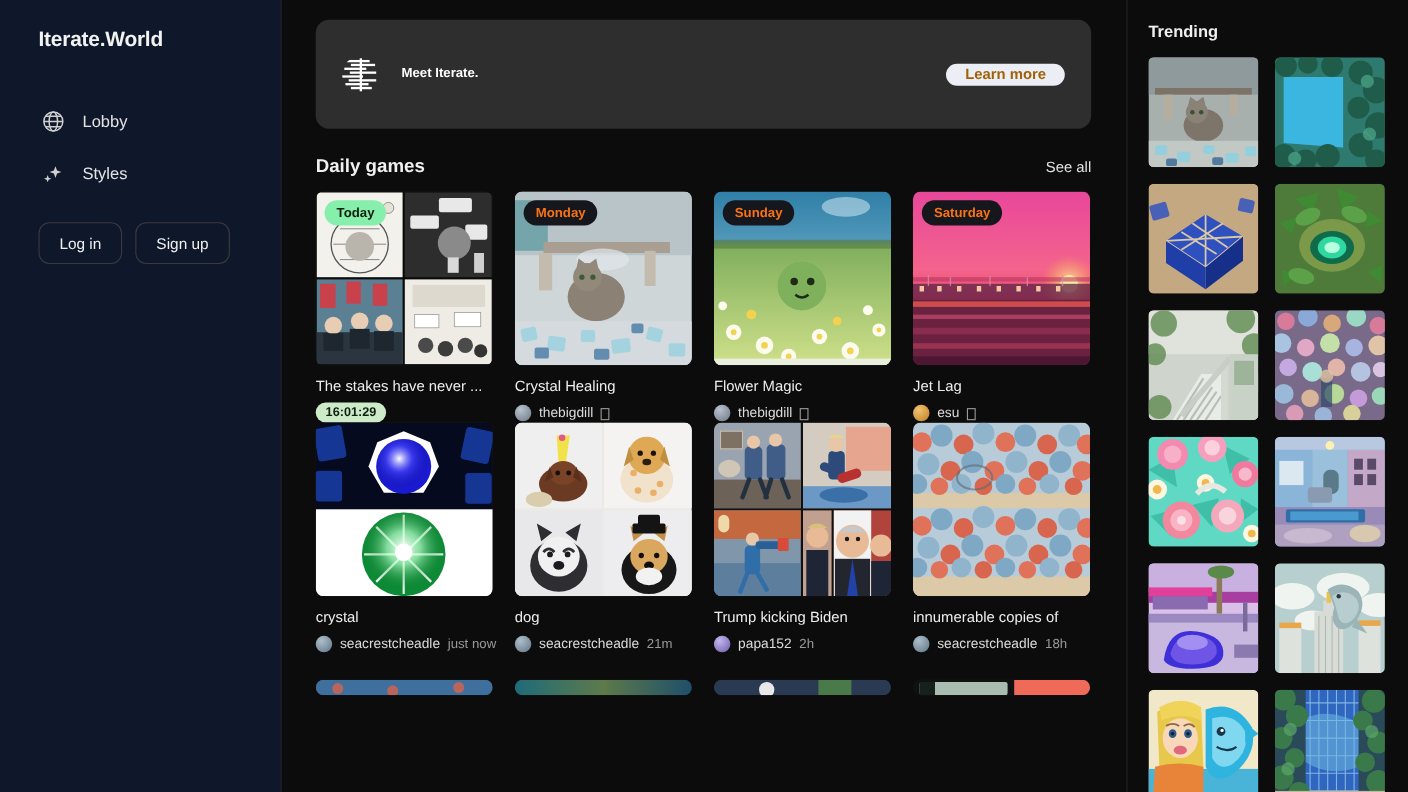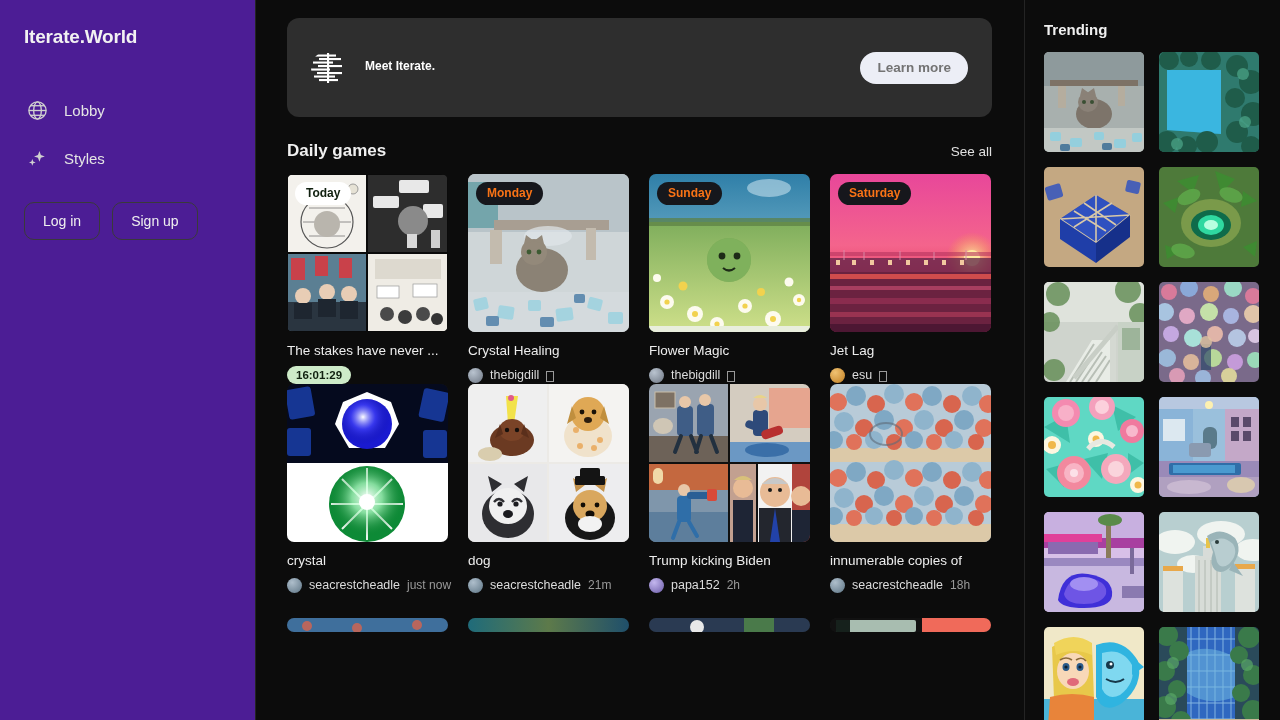--- a/index.html
+++ b/index.html
@@ -8,23 +8,23 @@
     background: #0c0c0c;
     font-family: "Liberation Sans", sans-serif;
     color: #e8e8e8;
     overflow: hidden;
   }
   .app { display: flex; width: 1280px; height: 720px; }
 
   
   .sidebar {
     width: 256px; flex: 0 0 256px; height: 720px;
-    background: #4c1d95;
+    background: #0f172a;
     border-right: 1px solid #242424;
-    padding: 26px 24px 0 24px;
+    padding: 26px 24px 0 35px;
   }
   .brand {
     font-size: 19px; font-weight: bold; letter-spacing: -0.2px;
     color: #f2f2f2; margin-bottom: 42px;
   }
   .nav-item {
     display: flex; align-items: center; gap: 14px;
     height: 40px; margin-bottom: 8px; cursor: pointer;
     color: #cfcfcf;
   }
@@ -47,23 +47,23 @@
   .banner {
     background: #2e2e2e; border-radius: 12px;
     height: 99px; display: flex; align-items: center;
     padding: 0 24px 0 22px; gap: 18px; margin-bottom: 24px;
   }
   .banner-logo { width: 38px; height: 38px; flex: 0 0 38px; }
   .banner-text { flex: 1; }
   .banner-title { font-size: 12px; font-weight: bold; color: #fff; margin-bottom: 3px; }
   .banner-sub { font-size: 13.5px; color: #d8d8d8; }
   .learn-btn {
-    background: #eceef6; color: #737373; border: none; font-family: inherit;
+    background: #eceef6; color: #a16207; border: none; font-family: inherit;
     font-size: 13.5px; font-weight: bold; border-radius: 18px;
-    height: 32px; padding: 0 17px; cursor: pointer; white-space: nowrap;
+    height: 20px; padding: 0 17px; cursor: pointer; white-space: nowrap;
   }
 
   .section-head {
     display: flex; align-items: baseline; justify-content: space-between;
     margin-bottom: 13px;
   }
   .section-title { font-size: 17px; font-weight: bold; color: #f0f0f0; }
   .see-all { font-size: 13.5px; color: #e0e0e0; cursor: pointer; }
 
   .card-row { display: flex; gap: 20px; }
@@ -71,21 +71,21 @@
   .thumb {
     width: 161px; height: 158px; border-radius: 7px;
     position: relative; overflow: hidden; background: #1b1b1b;
   }
   .badge {
     position: absolute; top: 8px; left: 8px; z-index: 3;
     font-size: 12px; font-weight: bold; border-radius: 13px;
     padding: 4px 11px; line-height: 1.25;
     background: #16171c; color: #f97316;
   }
-  .badge.today { background: #ffffff; color: #10200f; }
+  .badge.today { background: #86efac; color: #10200f; }
   .card-title {
     font-size: 13.5px; color: #ededed; margin: 11px 0 8px 0;
     white-space: nowrap; overflow: hidden; text-overflow: ellipsis;
   }
   .meta { display: flex; align-items: center; gap: 7px; height: 18px; }
   .avatar { width: 15px; height: 15px; border-radius: 50%; flex: 0 0 15px; }
   .user { font-size: 12.5px; color: #dcdcdc; }
   .tofu {
     display: inline-block; width: 8px; height: 11px;
     border: 1px solid #9a9a9a; position: relative; top: 1px;

